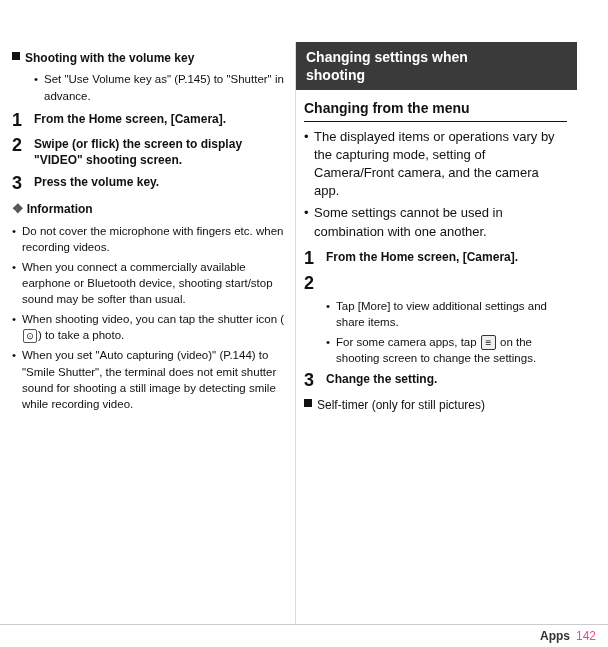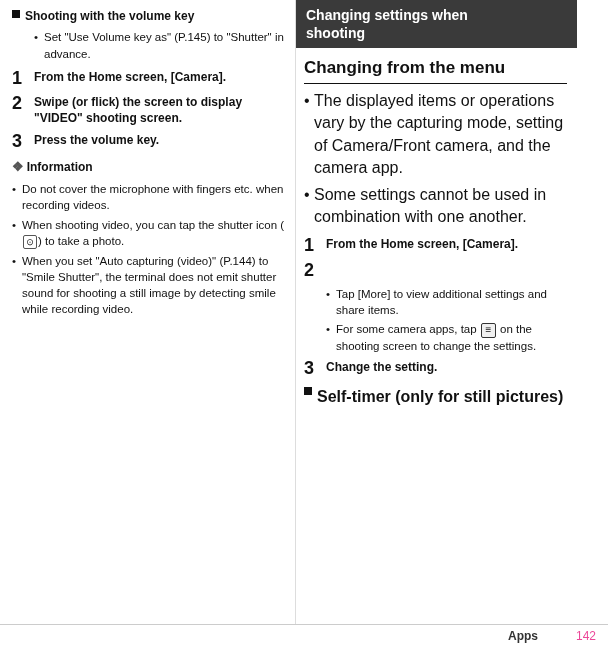--- a/index.html
+++ b/index.html
@@ -9,20 +9,21 @@
       background: #ffffff;
       width: 608px;
       min-height: 647px;
       display: flex;
       flex-direction: column;
     }
     .page-container {
       display: flex;
       flex: 1;
       width: 608px;
+      margin-top: 42px;
     }
     
     .left-col {
       width: 295px;
       padding: 8px 10px 8px 12px;
       font-size: 11.5px;
       line-height: 1.45;
       color: #111;
     }
     .section-heading {
@@ -131,35 +132,35 @@
       background: #3a3a3a;
       color: #ffffff;
       font-weight: bold;
       font-size: 14px;
       padding: 6px 10px;
       margin: -8px -10px 8px -8px;
       line-height: 1.3;
     }
     .sub-heading {
       font-weight: bold;
-      font-size: 17px;
+      font-size: 14px;
       border-bottom: 1.5px solid #111;
       padding-bottom: 2px;
       margin-bottom: 6px;
     }
     .bullet-list {
       list-style: none;
       padding-left: 0;
       margin-bottom: 8px;
     }
     .bullet-list li {
       padding-left: 10px;
       position: relative;
       margin-bottom: 4px;
-      font-size: 16px;
+      font-size: 13px;
       line-height: 1.4;
     }
     .bullet-list li::before {
       content: "•";
       position: absolute;
       left: 0;
     }
     .r-step-row {
       display: flex;
       align-items: flex-start;
@@ -208,22 +209,22 @@
       font-size: 10px;
       margin: 0 1px;
       background: #f0f0f0;
     }
     .self-timer-section {
       margin-top: 6px;
     }
     .self-timer-heading {
       display: flex;
       align-items: flex-start;
-      font-weight: bold;
-      font-size: 16px;
+      font-weight: normal;
+      font-size: 12px;
       margin-bottom: 4px;
     }
     .self-timer-heading .black-square {
       display: inline-block;
       width: 8px;
       height: 8px;
       background: #111;
       margin-right: 5px;
       margin-top: 2px;
       flex-shrink: 0;
@@ -234,21 +235,20 @@
       line-height: 1.45;
     }
     
     .footer {
       display: flex;
       justify-content: flex-end;
       align-items: center;
       padding: 4px 12px 4px 0;
       border-top: 1px solid #ccc;
       background: #fff;
-      gap: 32px;
     }
     .footer-apps {
       font-weight: bold;
       font-size: 12px;
       color: #333;
       margin-right: 6px;
     }
     .footer-page {
       font-size: 12px;
       color: #ec4899;
@@ -284,20 +284,21 @@
       <span class="step-text">Press the volume key.</span>
     </div>
 
     <div class="info-section">
       <div class="info-heading">
         <span class="diamond">❖</span>
         <span>Information</span>
       </div>
       <ul class="info-list">
         <li>Do not cover the microphone with fingers etc. when recording videos.</li>
+        <li>When you connect a commercially available earphone or Bluetooth device, shooting start/stop sound may be softer than usual.</li>
         <li>When shooting video, you can tap the shutter icon (<span class="inline-icon">⊙</span>) to take a photo.</li>
         <li>When you set "Auto capturing (video)" (P.144) to "Smile Shutter", the terminal does not emit shutter sound for shooting a still image by detecting smile while recording video.</li>
       </ul>
     </div>
   </div>
 
   <div class="right-col">
 
     <div class="right-header">
       <span>Changing settings when</span><br>

